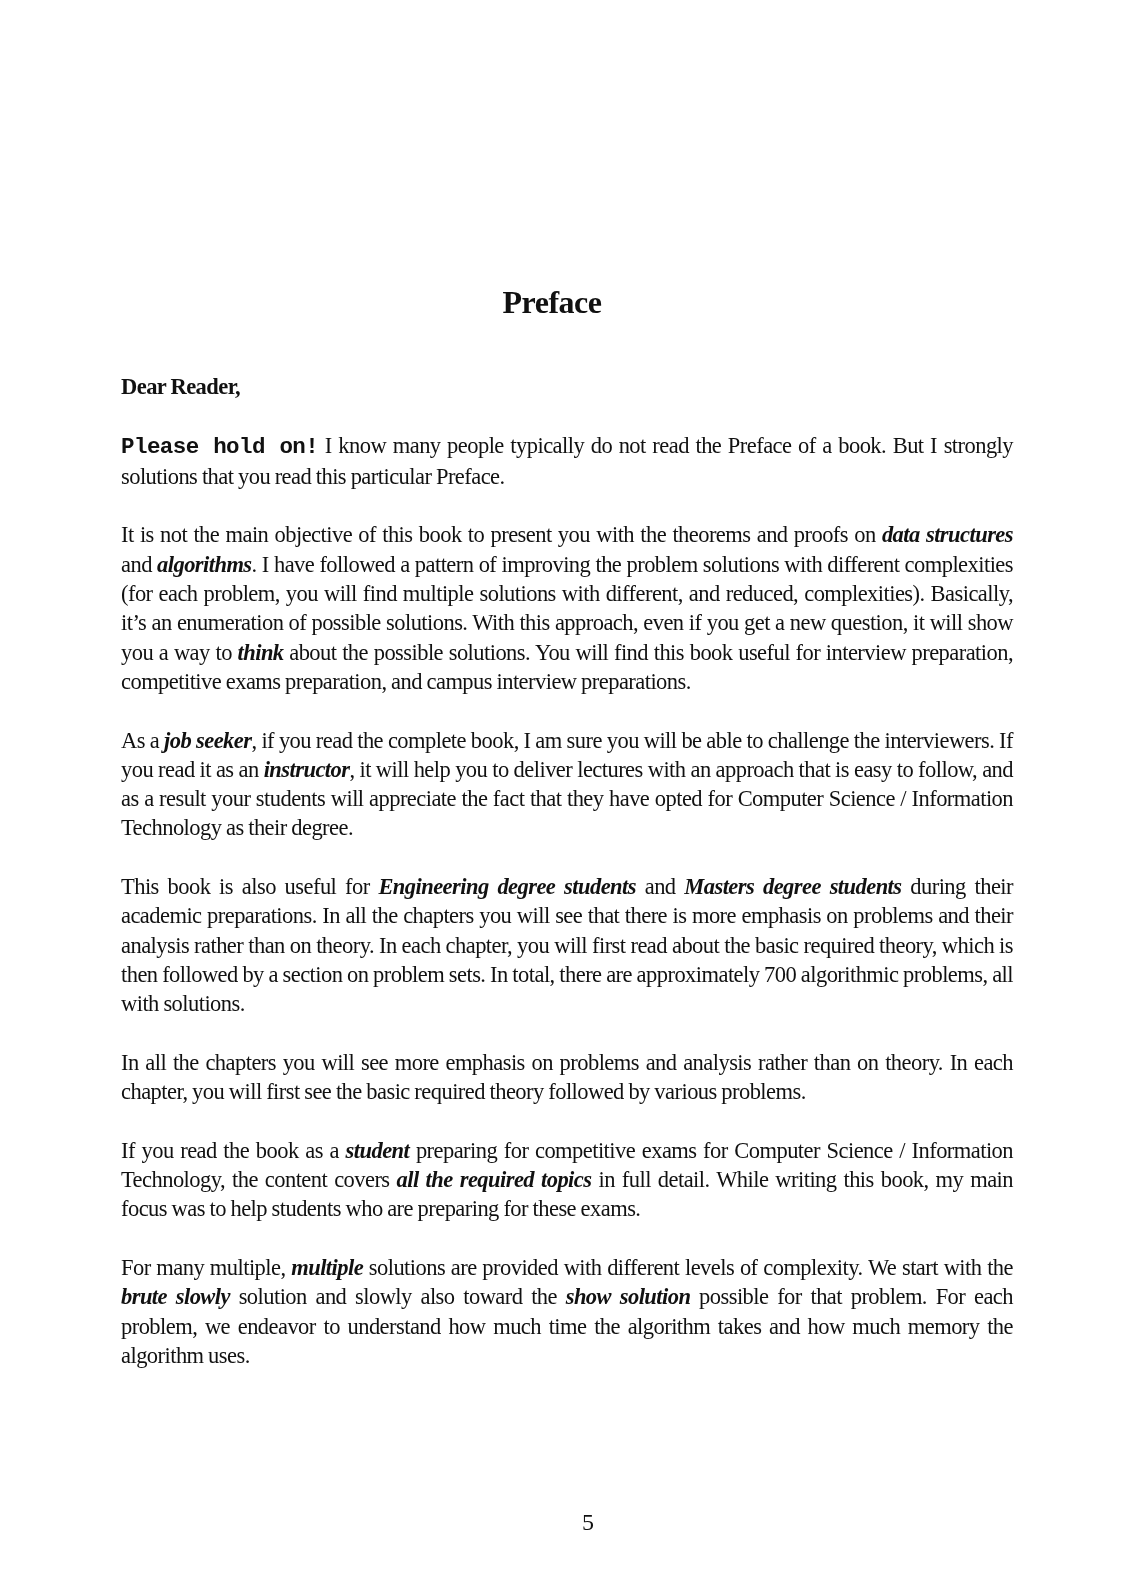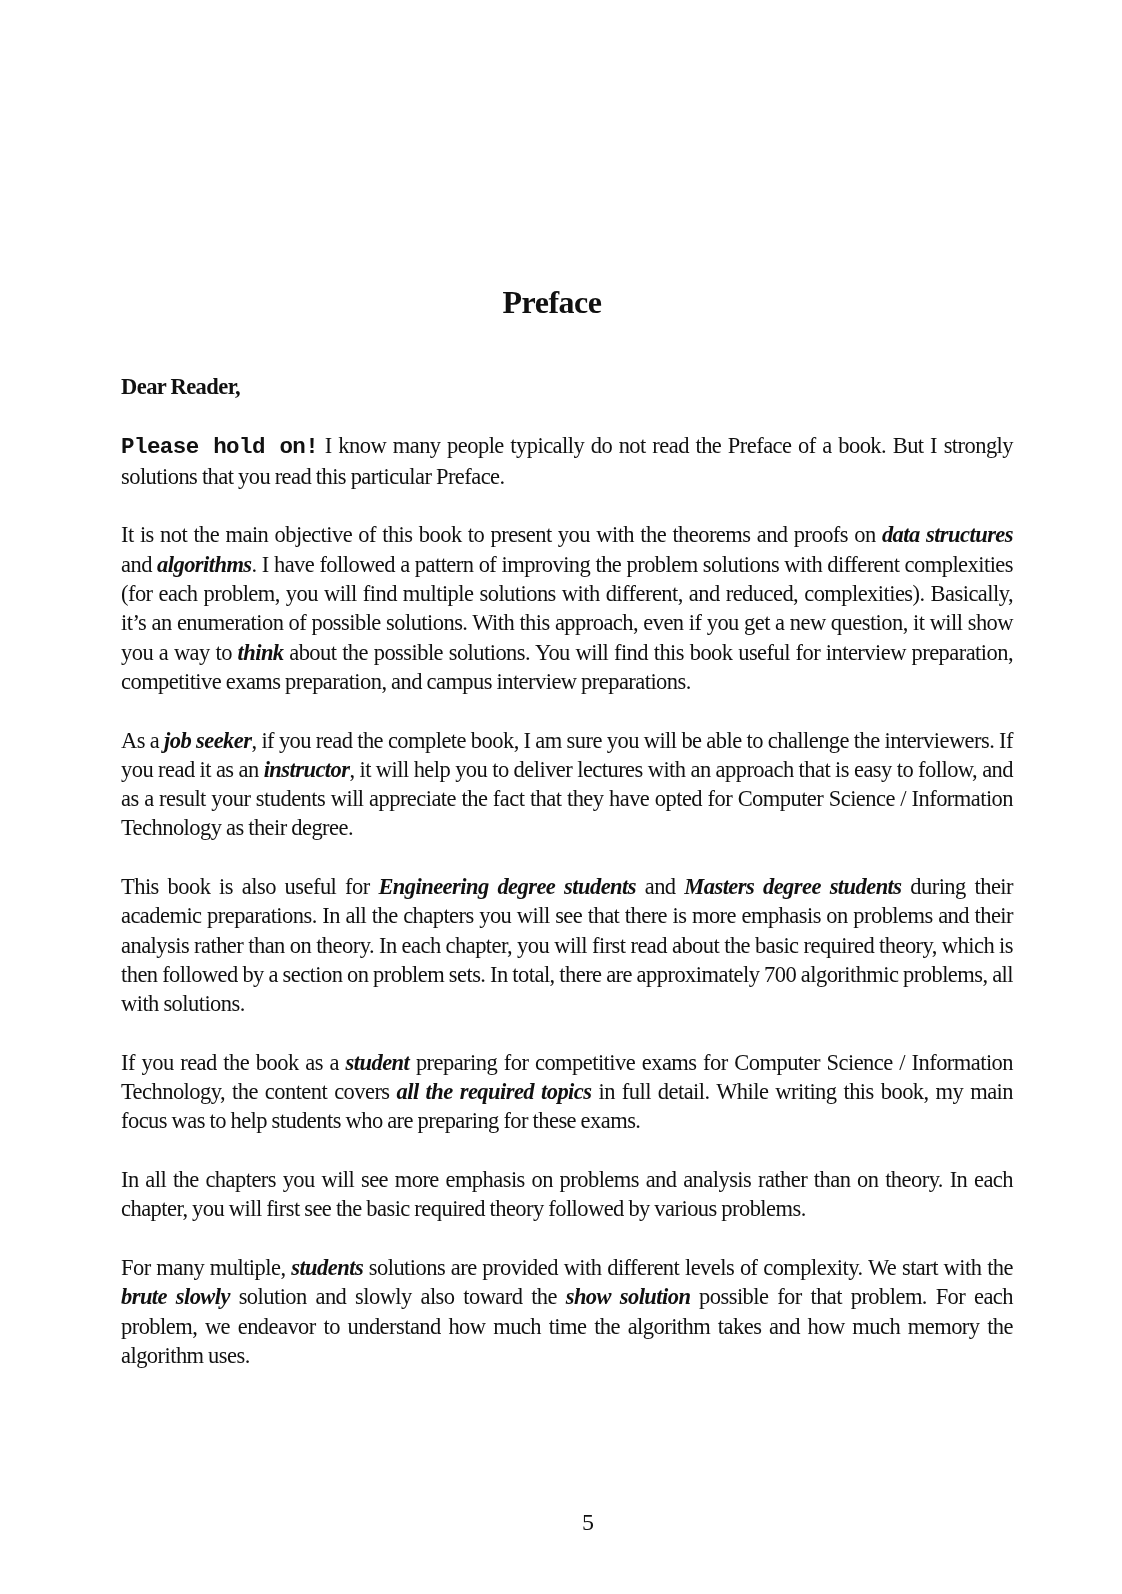--- a/index.html
+++ b/index.html
@@ -48,26 +48,26 @@
 
     <p class="para">
       <span>As a </span><i>job seeker</i><span>, if you read the complete book, I am sure you will be able to challenge the interviewers. If you read it as an </span><i>instructor</i><span>, it will help you to deliver lectures with an approach that is easy to follow, and as a result your students will appreciate the fact that they have opted for Computer Science / Information Technology as their degree.</span>
     </p>
 
     <p class="para">
       <span>This book is also useful for </span><i>Engineering degree students</i><span> and </span><i>Masters degree students</i><span> during their academic preparations. In all the chapters you will see that there is more emphasis on problems and their analysis rather than on theory. In each chapter, you will first read about the basic required theory, which is then followed by a section on problem sets. In total, there are approximately 700 algorithmic problems, all with solutions.</span>
     </p>
 
     <p class="para">
+      <span>In all the chapters you will see more emphasis on problems and analysis rather than on theory. In each chapter, you will first see the basic required theory followed by various problems.</span>
+    </p>
+
+    <p class="para">
       <span>If you read the book as a </span><i>student</i><span> preparing for competitive exams for Computer Science / Information Technology, the content covers </span><i>all the required topics</i><span> in full detail. While writing this book, my main focus was to help students who are preparing for these exams.</span>
     </p>
 
     <p class="para">
-      <span>In all the chapters you will see more emphasis on problems and analysis rather than on theory. In each chapter, you will first see the basic required theory followed by various problems.</span>
-    </p>
-
-    <p class="para">
-      <span>For many multiple, </span><i>students</i><span> solutions are provided with different levels of complexity. We start with the </span><i>brute slowly</i><span> solution and slowly also toward the </span><i>show solution</i><span> possible for that problem. For each problem, we endeavor to understand how much time the algorithm takes and how much memory the algorithm uses.</span>
+      <span>For many multiple, </span><i>multiple</i><span> solutions are provided with different levels of complexity. We start with the </span><i>brute slowly</i><span> solution and slowly also toward the </span><i>show solution</i><span> possible for that problem. For each problem, we endeavor to understand how much time the algorithm takes and how much memory the algorithm uses.</span>
     </p>
   </div>
 
   <div class="page-number">5</div>
 </div>
 
 </body></html>

